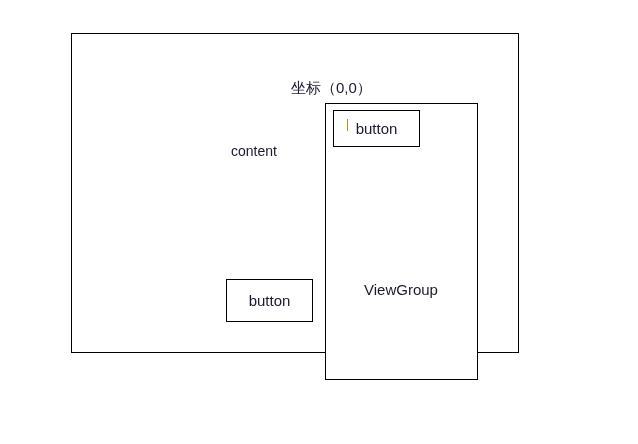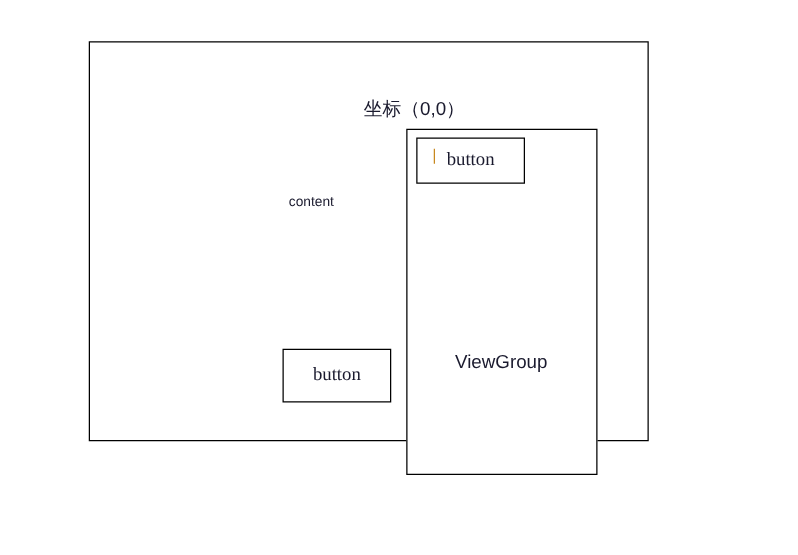--- a/index.html
+++ b/index.html
@@ -19,21 +19,20 @@
     background: #ffffff;
     overflow: hidden;
   }
 
   
   .rect {
     position: absolute;
     box-sizing: border-box;
     border: 1px solid #000000;
     background: transparent;
-    font-family: Liberation Serif, serif;
   }
 
   
   #content-box {
     left: 71px;
     top: 33px;
     width: 448px;
     height: 320px;
     z-index: 1;
   }
@@ -79,22 +78,22 @@
 
   #coord-label {
     left: 291px;
     top: 80px;
     font-size: 15px;
     z-index: 5;
   }
 
   #content-label {
     left: 231px;
-    top: 157px;
-    font-size: 11px;
+    top: 144px;
+    font-size: 14px;
     z-index: 2;
   }
 
   #viewgroup-label {
     left: 364px;
     top: 282px;
     font-size: 15px;
     z-index: 5;
   }
 

